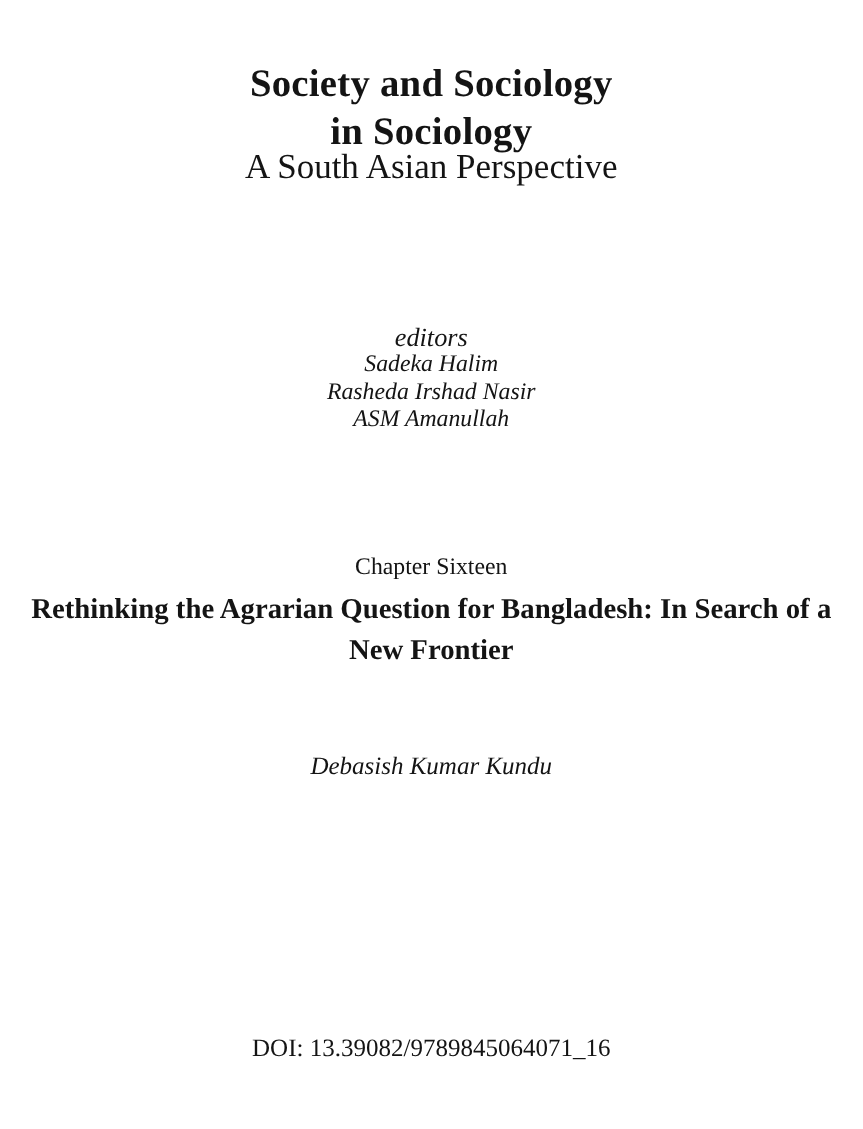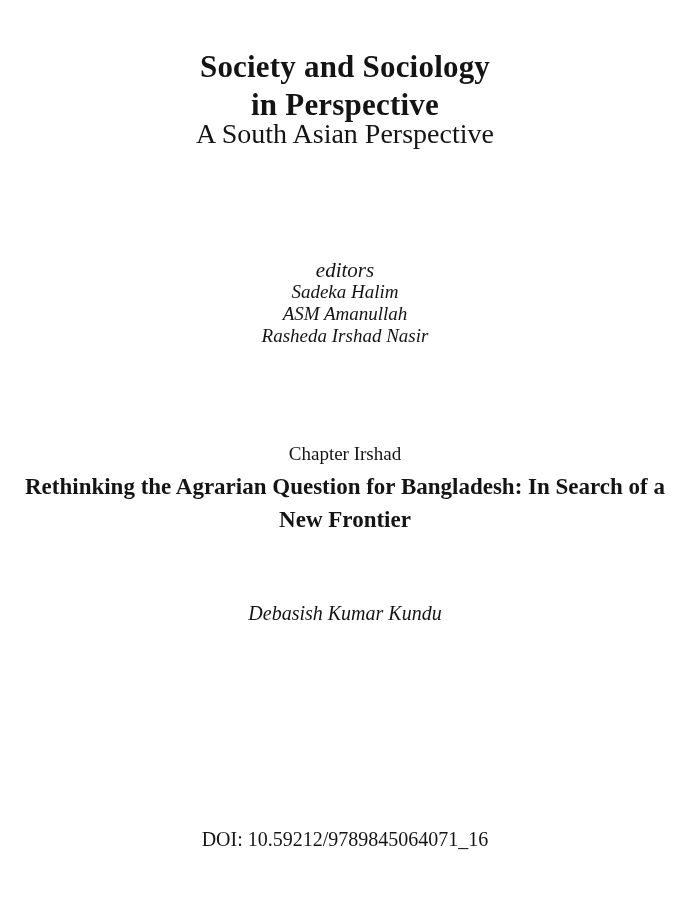--- a/index.html
+++ b/index.html
@@ -70,37 +70,37 @@
     line-height: 30px;
   }
 </style>
 </head>
 <body>
 
 <div class="page">
 
   <div class="centered book-title">
     <div>Society and Sociology</div>
-    <div>in Perspective</div>
+    <div>in Sociology</div>
   </div>
 
   <div class="centered book-subtitle">A South Asian Perspective</div>
 
   <div class="centered editors-label">editors</div>
 
   <div class="centered editor-names">
     <div>Sadeka Halim</div>
+    <div>Rasheda Irshad Nasir</div>
     <div>ASM Amanullah</div>
-    <div>Rasheda Irshad Nasir</div>
   </div>
 
-  <div class="centered chapter-label">Chapter Irshad</div>
+  <div class="centered chapter-label">Chapter Sixteen</div>
 
   <div class="centered chapter-author">Debasish Kumar Kundu</div>
 
   <div class="centered chapter-title">
     <div>Rethinking the Agrarian Question for Bangladesh: In Search of a</div>
     <div>New Frontier</div>
   </div>
 
-  <div class="centered doi-line">DOI: 10.59212/9789845064071_16</div>
+  <div class="centered doi-line">DOI: 13.39082/9789845064071_16</div>
 
 </div>
 
 </body></html>

